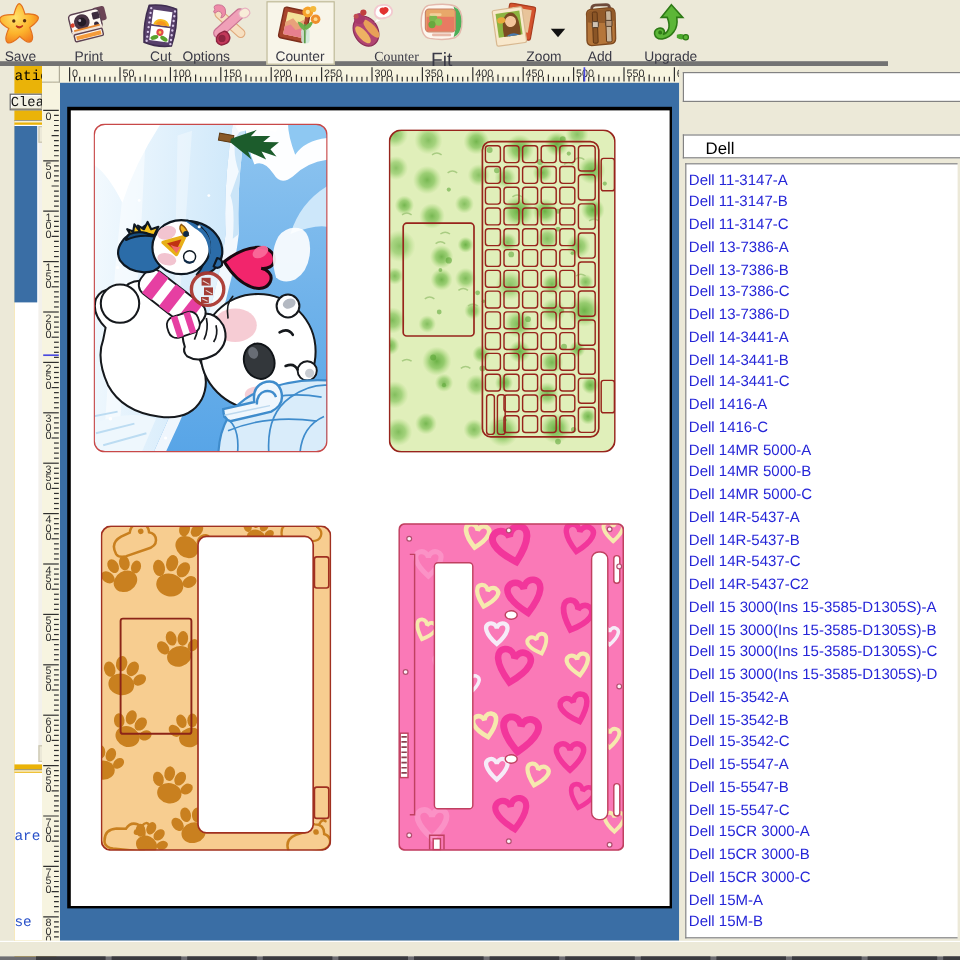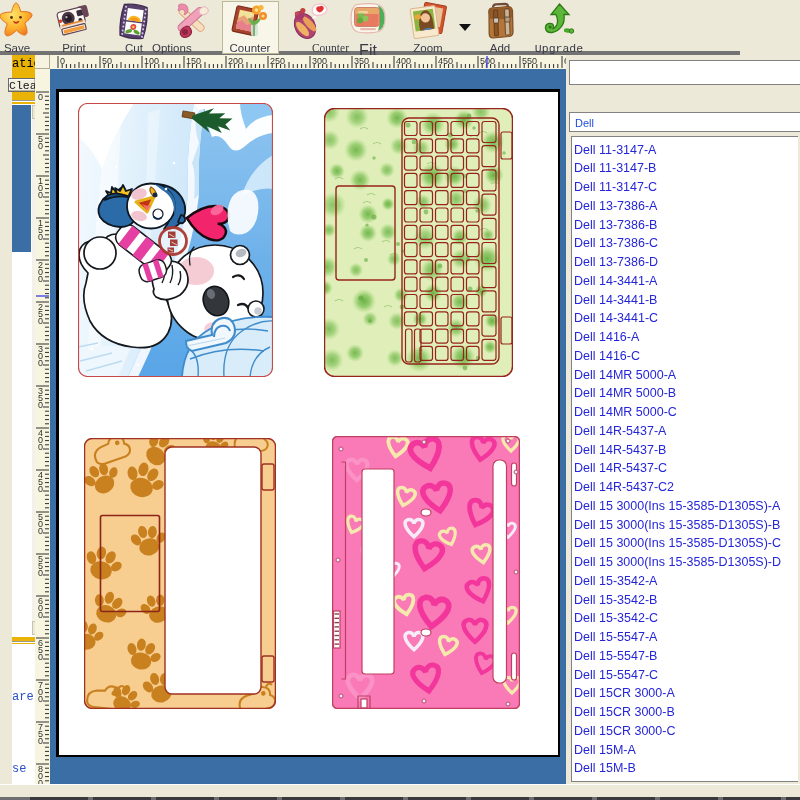--- a/index.html
+++ b/index.html
@@ -122,38 +122,38 @@
         </g>
 <g transform="rotate(-8 16 20)">
 <rect x="3" y="5" width="25" height="30" rx="1.5" fill="#f8e8cc" stroke="#d8b890" stroke-width="1"></rect>
 <rect x="5.5" y="8" width="20" height="20" fill="#8cb440"></rect>
 <path d="M10 28 Q9 14 14 10 Q18 7 21 10 Q25 14 24 28 Z" fill="#7a4a22"></path>
 <circle cx="17" cy="16" r="4.6" fill="#f2c49a"></circle>
 <path d="M12 28 Q17 24 23 28 Z" fill="#4a7ab0"></path>
 <ellipse cx="9.5" cy="14" rx="3.4" ry="2.6" fill="#e8a83a"></ellipse>
 </g>
       </svg></div>
-    <div style="position:absolute;left:388px;top:42px;width:80px;text-align:center;font-size:11.5px;color:#3a3a46;font-family:'Liberation Sans',sans-serif">Zoom</div>
+    <div style="position:absolute;left:388px;top:42px;width:80px;text-align:right;font-size:11.5px;color:#3a3a46;font-family:'Liberation Sans',sans-serif">Zoom</div>
     <div style="position:absolute;left:483px;top:2px;width:34px;height:40px"><svg width="34" height="40" viewBox="0 0 34 40">
 <path d="M6 12 Q5 7 8.5 6 L25 4.5 Q29 4.5 29.5 9 L30 30 Q30 34 26 34.5 L10 36 Q6.5 36 6.2 32 Z" fill="#b5763a" stroke="#7e4a20" stroke-width="1.2"></path>
 <path d="M6 12 Q5.5 8 9 6.8 L25.5 5 Q29 5 29.3 9 L29.5 15 Q18 18.5 6.3 16.5 Z" fill="#935b2a"></path>
 <path d="M10 5.5 Q10 2.5 13 2.3 L22 1.8 Q25 1.8 25 4.6" fill="none" stroke="#6e4a3a" stroke-width="2.2"></path>
 <rect x="11" y="8" width="4" height="26" rx="1" transform="rotate(-2 13 20)" fill="#8a5526" stroke="#5e3415" stroke-width="0.8"></rect>
 <rect x="22" y="7" width="4.6" height="26" rx="1" transform="rotate(-2 24 19)" fill="#c8b49a" stroke="#5e3415" stroke-width="0.8"></rect>
 <rect x="10.6" y="16" width="5" height="5" rx="0.8" fill="#d0c4b4" stroke="#4e3a28" stroke-width="0.8"></rect>
 <rect x="21.8" y="15" width="5.2" height="5" rx="0.8" fill="#b89a7e" stroke="#4e3a28" stroke-width="0.8"></rect>
 </svg></div>
     <div style="position:absolute;left:460px;top:42px;width:80px;text-align:center;font-size:11.5px;color:#3a3a46;font-family:'Liberation Sans',sans-serif">Add</div>
     <div style="position:absolute;left:542px;top:2px;width:34px;height:40px"><svg width="34" height="38" viewBox="0 0 34 38">
 <path d="M17.5 2 L27 12.5 L22 12.5 Q23 20 19.5 24.5 Q16 29.5 10 30.5 Q4.5 31 3.5 26.5 Q3 22.5 7 21.5 Q10.5 21 11.5 23.5 Q12.2 25.5 10.5 26.8 Q13.5 26 15 22.5 Q16.5 18.5 14 12.5 L9 12.5 Z" fill="#5cb637" stroke="#2e7a16" stroke-width="1.3"></path>
 <path d="M7.5 23.5 Q9.5 23 9.8 25 Q10 26.6 8.2 26.8 Q6.3 26.8 6.5 25 Q6.6 23.8 7.5 23.5Z" fill="#2e7a16"></path>
 <path d="M22 27 Q26 25.5 28.5 27.5 Q30.5 29.5 28 30.5 Q25 31.5 22 29.5 Z" fill="#4aa62c"></path>
 <circle cx="29.5" cy="29" r="2.2" fill="#5cb637" stroke="#2e7a16" stroke-width="1"></circle>
 </svg></div>
-    <div style="position:absolute;left:519px;top:42px;width:80px;text-align:center;font-size:11.5px;color:#3a3a46;font-family:Liberation Mono, monospace">Upgrade</div>
+    <div style="position:absolute;left:519px;top:42px;width:80px;text-align:center;font-size:11.5px;color:#3a3a46;font-family:Liberation Sans, sans-serif">Upgrade</div>
     <div style="position:absolute;left:459px;top:24px;width:0;height:0;border-left:6px solid transparent;border-right:6px solid transparent;border-top:7px solid #111"></div>
   </div>
 <div style="position:absolute;left:12px;top:55px;width:35px;height:745px;background:#eab308;font-family:Liberation Mono, monospace">
     <div style="position:absolute;left:0px;top:2px;font-size:12px;color:#000">ation</div>
     <div style="position:absolute;left:24px;top:8px;width:7px;height:2px;border-top:1px solid #a0a08c;border-bottom:1px solid #fff"></div>
     <div style="position:absolute;left:30px;top:8px;width:2px;height:38px;border-left:1px solid #a0a08c;border-right:1px solid #fff"></div>
     <div style="position:absolute;left:-4px;top:23px;width:28px;height:14px;background:#f2f0e3;border:1px solid #6a6a6a;box-shadow:inset -1px -1px 0 #b8b4a0, inset 1px 1px 0 #fff;font-size:11.5px;color:#111;text-align:center;line-height:13px">Clear</div>
     <div style="position:absolute;left:0;top:45px;width:33px;height:2px;border-top:1px solid #9a9a8a;border-bottom:1px solid #fff"></div>
     <div style="position:absolute;left:0;top:49px;width:33px;height:533px;background:#fff;border-right:1px solid #9a9a8a"></div>
     <div style="position:absolute;left:0;top:50px;width:19px;height:147px;background:#3A6EA5"></div>
@@ -1046,21 +1046,21 @@
     <circle cx="184" cy="136" r="2" fill="#fdeef5" stroke="#b25070" stroke-width="1"></circle>
     <circle cx="92" cy="265" r="2" fill="#fdeef5" stroke="#b25070" stroke-width="1"></circle>
     <circle cx="176" cy="268" r="2" fill="#fdeef5" stroke="#b25070" stroke-width="1"></circle>
     <circle cx="6" cy="124" r="2" fill="#fdeef5" stroke="#b25070" stroke-width="1"></circle>
     <circle cx="184" cy="36" r="2" fill="#fdeef5" stroke="#b25070" stroke-width="1"></circle>
     <circle cx="9" cy="260" r="2" fill="#fdeef5" stroke="#b25070" stroke-width="1"></circle>
     <rect x="0.5" y="0.5" width="187" height="272" rx="5" fill="none" stroke="#c04060" stroke-width="1.5"></rect>
   </svg>
 <div style="position:absolute;left:566px;top:56px;width:234px;height:741px;background:#ECE9D8">
     <div style="position:absolute;left:3px;top:4px;width:231px;height:25px;background:#fff;border:1px solid #828282;border-right:none"></div>
-    <div style="position:absolute;left:3px;top:55.5px;width:231px;height:20px;background:#fff;border:1px solid #828282;border-right:none;font-size:11px;color:#1d4ed8;line-height:20px;padding-left:5px;font-family:'Liberation Sans',sans-serif">Dell</div>
+    <div style="position:absolute;left:3px;top:55.5px;width:231px;height:20px;background:#fff;border:1px solid #828282;border-right:none;font-size:14px;color:#000000;line-height:20px;padding-left:18px;font-family:'Liberation Sans',sans-serif">Dell</div>
     <div style="position:absolute;left:5px;top:79.5px;width:227px;height:646.5px;background:#ffffff;border:1px solid #828282;border-right:none;overflow:hidden">
       <div style="position:absolute;left:2px;top:4px;font-size:12.5px;color:#2525d8;line-height:18.75px;white-space:nowrap;font-family:'Liberation Sans',sans-serif">Dell 11-3147-A<br>Dell 11-3147-B<br>Dell 11-3147-C<br>Dell 13-7386-A<br>Dell 13-7386-B<br>Dell 13-7386-C<br>Dell 13-7386-D<br>Dell 14-3441-A<br>Dell 14-3441-B<br>Dell 14-3441-C<br>Dell 1416-A<br>Dell 1416-C<br>Dell 14MR 5000-A<br>Dell 14MR 5000-B<br>Dell 14MR 5000-C<br>Dell 14R-5437-A<br>Dell 14R-5437-B<br>Dell 14R-5437-C<br>Dell 14R-5437-C2<br>Dell 15 3000(Ins 15-3585-D1305S)-A<br>Dell 15 3000(Ins 15-3585-D1305S)-B<br>Dell 15 3000(Ins 15-3585-D1305S)-C<br>Dell 15 3000(Ins 15-3585-D1305S)-D<br>Dell 15-3542-A<br>Dell 15-3542-B<br>Dell 15-3542-C<br>Dell 15-5547-A<br>Dell 15-5547-B<br>Dell 15-5547-C<br>Dell 15CR 3000-A<br>Dell 15CR 3000-B<br>Dell 15CR 3000-C<br>Dell 15M-A<br>Dell 15M-B<br></div>
     </div>
   </div>
 <div style="position:absolute;left:0;top:784px;width:800px;height:13px;background:#ECE9D8;border-top:1px solid #fff"></div>
 <div style="position:absolute;left:0;top:797px;width:800px;height:3px;background:#6e6e72">
     <div style="position:absolute;left:30px;top:0;width:58px;height:3px;background:#3a3a3e"></div>
     <div style="position:absolute;left:93px;top:0;width:58px;height:3px;background:#3a3a3e"></div>
     <div style="position:absolute;left:156px;top:0;width:58px;height:3px;background:#3a3a3e"></div>
     <div style="position:absolute;left:219px;top:0;width:58px;height:3px;background:#3a3a3e"></div>

